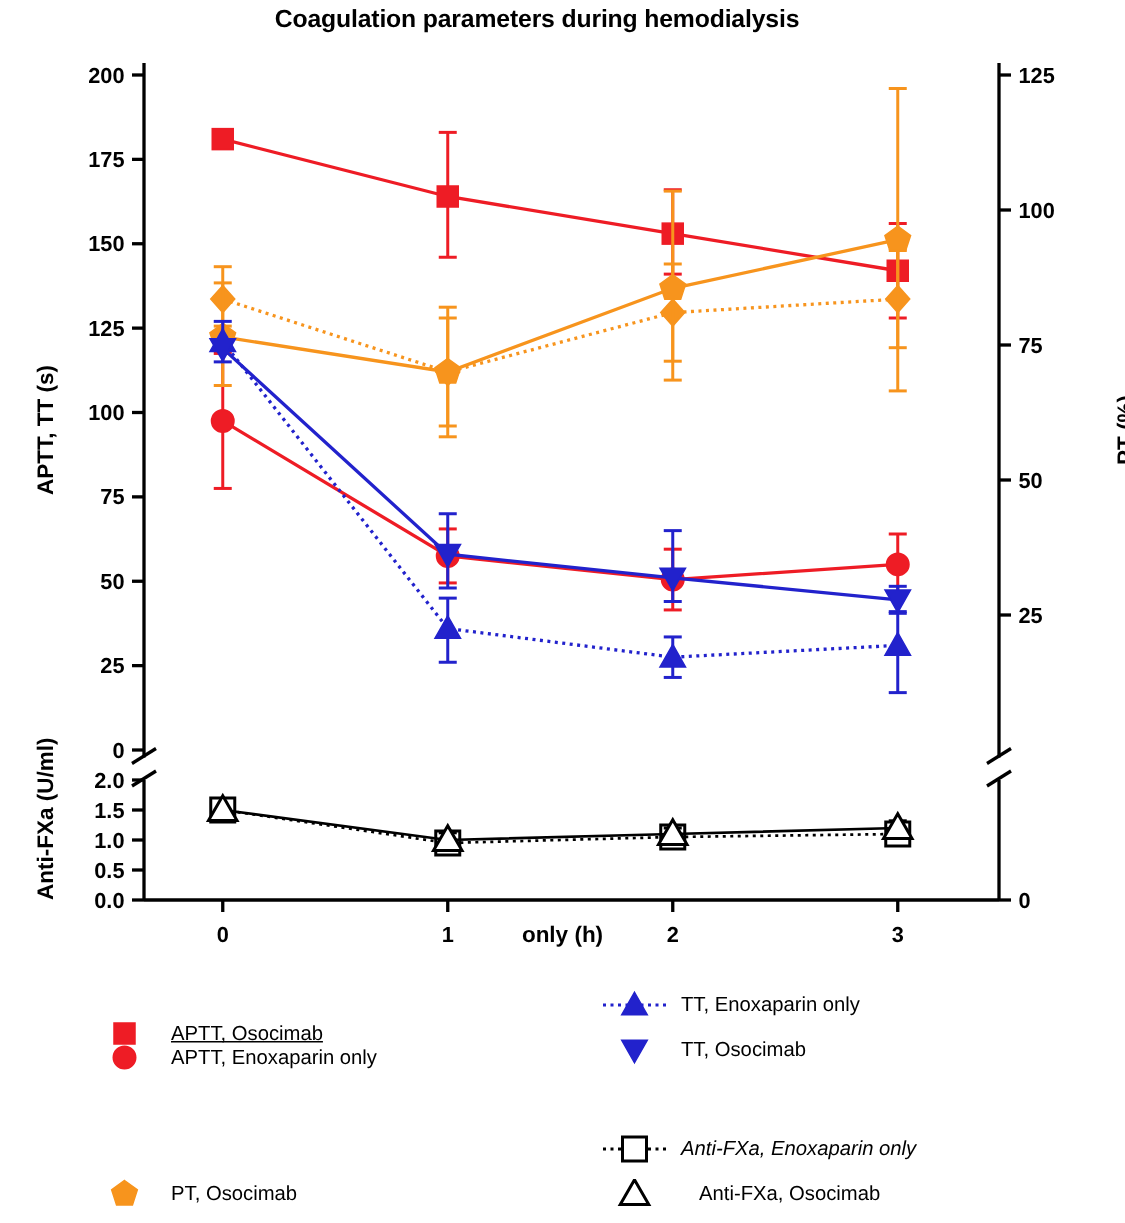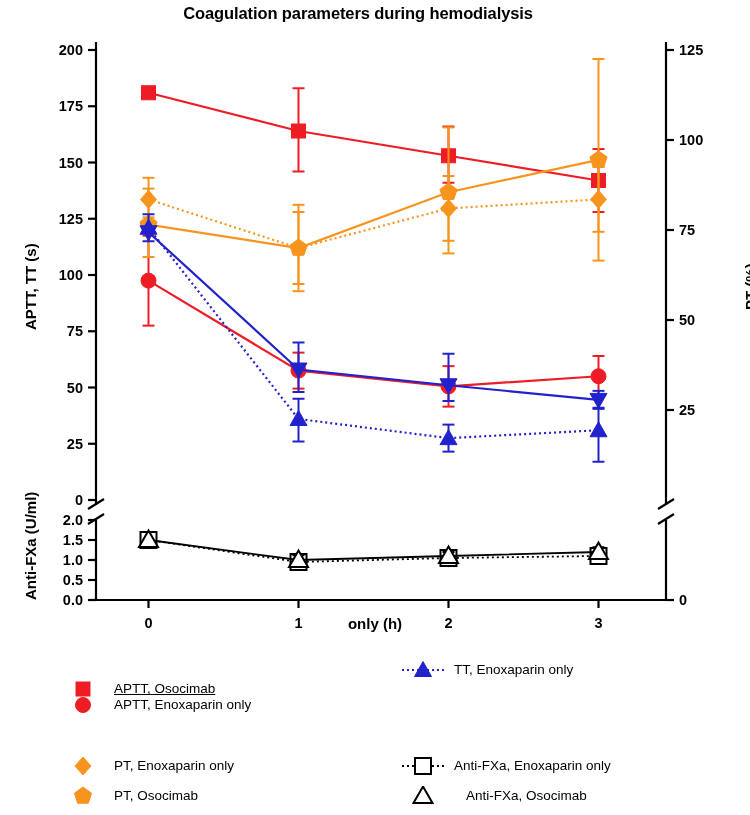--- a/index.html
+++ b/index.html
@@ -367,46 +367,46 @@
         <span class="legend-label">APTT, Enoxaparin only</span>
       </div>
       <div class="legend-item" style="left: 0px; top: 19px; text-decoration: underline;">
         <span class="legend-sym"><svg width="46" height="20">
             <g>
               <rect x="16" y="3" width="14" height="14" fill="#ee1c25" stroke="#ee1c25" stroke-width="1"></rect>
             </g>
           </svg></span>
         <span class="legend-label">APTT, Osocimab</span>
       </div>
-      <div class="legend-item" style="left: 0px; top: 96px;">
-        <span class="legend-sym"><svg width="46" height="20">
-            <g>
-              <polygon points="23,1 31,10 23,19 15,10" fill="#f7941d" stroke="#f7941d"></polygon>
-            </g>
-          </svg></span>
-        <span class="legend-label">PT, Enoxaparin only</span>
-      </div>
       <div class="legend-item" style="left: 0px; top: 126px;">
         <span class="legend-sym"><svg width="46" height="20">
             <g>
               <polygon points="23.00,1.00 31.56,7.22 28.29,17.28 17.71,17.28 14.44,7.22" fill="#f7941d" stroke="#f7941d"></polygon>
             </g>
           </svg></span>
         <span class="legend-label">PT, Osocimab</span>
       </div>
       <div class="legend-item" style="left: 340px; top: 0px; justify-content: center;">
         <span class="legend-sym"><svg width="46" height="20">
             <line x1="2" y1="10" x2="44" y2="10" stroke="#2222cc" stroke-width="2" stroke-dasharray="2,3"></line>
             <g>
               <polygon points="23,1.5 31.5,16.5 14.5,16.5" fill="#2222cc" stroke="#2222cc"></polygon>
             </g>
           </svg></span>
         <span class="legend-label">TT, Enoxaparin only</span>
       </div>
-      <div class="legend-item" style="left: 340px; top: 96px;">
+      <div class="legend-item" style="left: 340px; top: 30px;">
+        <span class="legend-sym"><svg width="46" height="20">
+            <g>
+              <polygon points="23,18.5 31.5,3.5 14.5,3.5" fill="#2222cc" stroke="#2222cc"></polygon>
+            </g>
+          </svg></span>
+        <span class="legend-label">TT, Osocimab</span>
+      </div>
+      <div class="legend-item" style="left: 340px; top: 96px; font-style: italic;">
         <span class="legend-sym"><svg width="46" height="20">
             <line x1="2" y1="10" x2="44" y2="10" stroke="#000000" stroke-width="2" stroke-dasharray="2,3"></line>
             <g>
               <rect x="15" y="2" width="16" height="16" fill="#ffffff" stroke="#000000" stroke-width="2"></rect>
             </g>
           </svg></span>
         <span class="legend-label">Anti-FXa, Enoxaparin only</span>
       </div>
       <div class="legend-item" style="left: 340px; top: 126px; gap: 12px;">
         <span class="legend-sym"><svg width="46" height="20">

